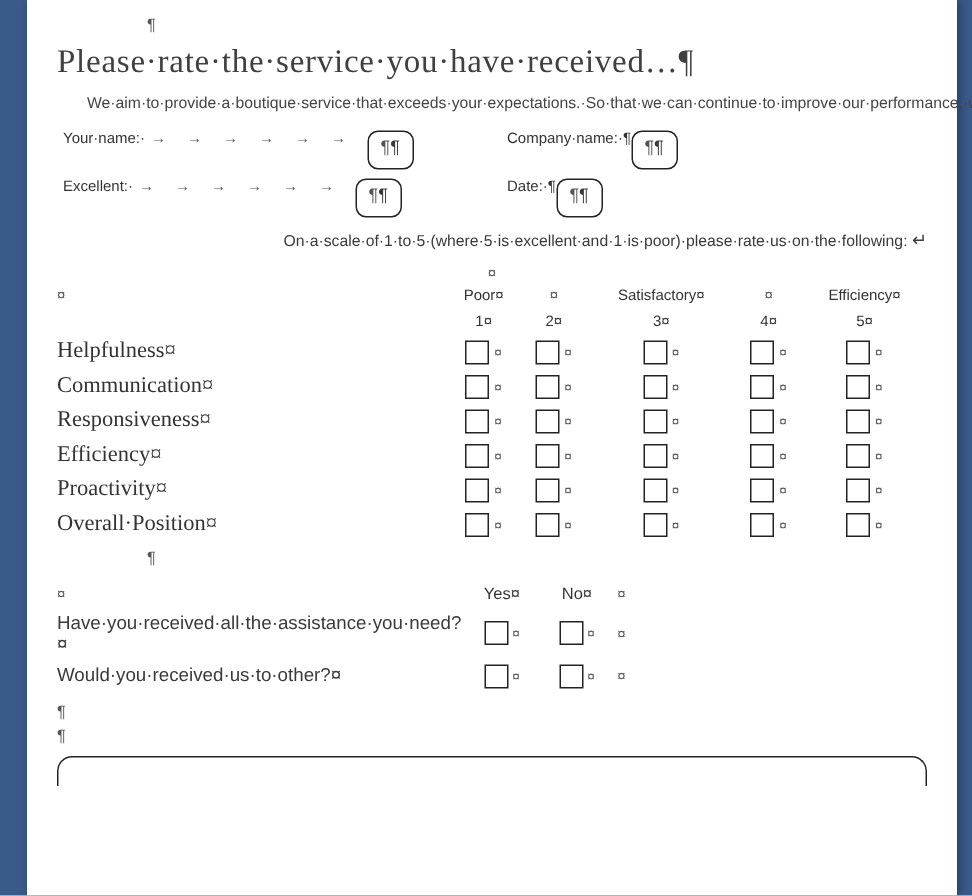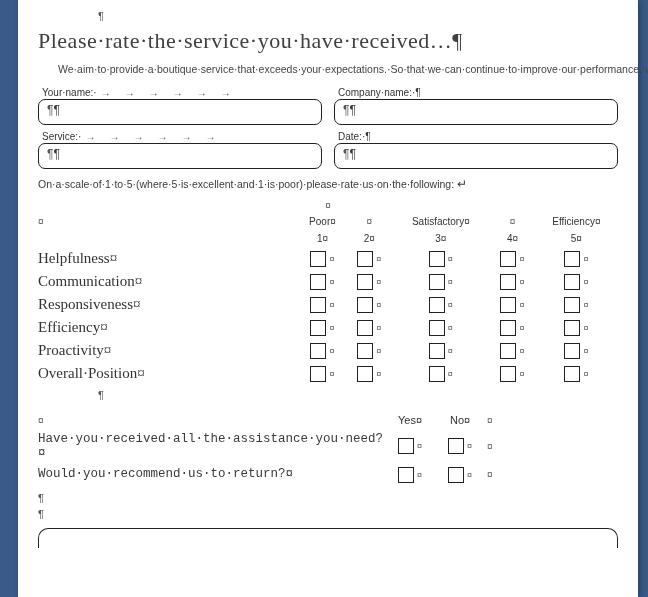--- a/index.html
+++ b/index.html
@@ -38,41 +38,41 @@
     line-height: 1.4;
   }
   .fields-row {
     display: flex;
     gap: 12px;
     margin-bottom: 6px;
   }
   .field {
     flex: 1;
     display: flex;
-    flex-direction: column;
+    flex-direction: row;
   }
   .field-label {
     font-size: 10px;
     font-family: Arial, sans-serif;
     color: #333;
     margin-bottom: 1px;
     padding-left: 4px;
   }
   .field-input {
     border: 1px solid #222;
     border-radius: 7px;
     height: 26px;
     padding: 3px 8px;
     font-size: 12px;
     font-family: Arial, sans-serif;
     background: #fff;
   }
   .field-input::before { content: "¶"; color:#555; }
   .scale-instr {
-    text-align: left;
+    text-align: right;
     font-size: 10.5px;
     font-family: Arial, sans-serif;
     margin: 8px 0 6px 0;
   }
   .rating-table {
     width: 100%;
     border-collapse: collapse;
   }
   .rating-table th, .rating-table td {
     text-align: center;
@@ -110,21 +110,21 @@
     vertical-align: middle;
   }
   .head-num {
     font-size: 12px;
     font-family: Arial, sans-serif;
   }
   .yn-table { margin-top: 8px; }
   .yn-table th { font-size:11px; }
   .yn-label {
     font-size: 12.5px;
-    font-family: Liberation Mono, monospace;
+    font-family: Liberation Sans, sans-serif;
   }
   .improve {
     font-size: 13.5px;
     font-family: Arial, sans-serif;
     margin-top: 12px;
   }
   .big-box {
     border: 1px solid #222;
     border-radius: 10px 10px 0 0;
     height: 20px;
@@ -151,21 +151,21 @@
       <div class="field-input"><span>¶</span></div>
     </div>
     <div class="field">
       <div class="field-label">Company·name:·¶</div>
       <div class="field-input"><span>¶</span></div>
     </div>
   </div>
 
   <div class="fields-row">
     <div class="field">
-      <div class="field-label"><span>Service:·</span><span class="tabs-row">→→→→→→</span></div>
+      <div class="field-label"><span>Excellent:·</span><span class="tabs-row">→→→→→→</span></div>
       <div class="field-input"><span>¶</span></div>
     </div>
     <div class="field">
       <div class="field-label">Date:·¶</div>
       <div class="field-input"><span>¶</span></div>
     </div>
   </div>
 
   <p class="scale-instr"><span>On·a·scale·of·1·to·5·(where·5·is·excellent·and·1·is·poor)·please·rate·us·on·the·following:</span> <span style="font-size:12px;">↵</span></p>
 
@@ -254,21 +254,21 @@
       </tr>
     </thead>
     <tbody id="yn-body">
         <tr>
           <td class="yn-label">Have·you·received·all·the·assistance·you·need?¤</td>
           <td><span class="checkbox"></span><span class="cell-mark">¤</span></td>
           <td><span class="checkbox"></span><span class="cell-mark">¤</span></td>
           <td style="text-align: left;"><span class="currency">¤</span></td>
         </tr>
         <tr>
-          <td class="yn-label">Would·you·recommend·us·to·return?¤</td>
+          <td class="yn-label">Would·you·received·us·to·other?¤</td>
           <td><span class="checkbox"></span><span class="cell-mark">¤</span></td>
           <td><span class="checkbox"></span><span class="cell-mark">¤</span></td>
           <td style="text-align: left;"><span class="currency">¤</span></td>
         </tr>
       </tbody>
   </table>
 
   <div style="margin-top:4px;"><span class="pilcrow">¶</span></div>
 
   <div><span class="pilcrow">¶</span></div>

